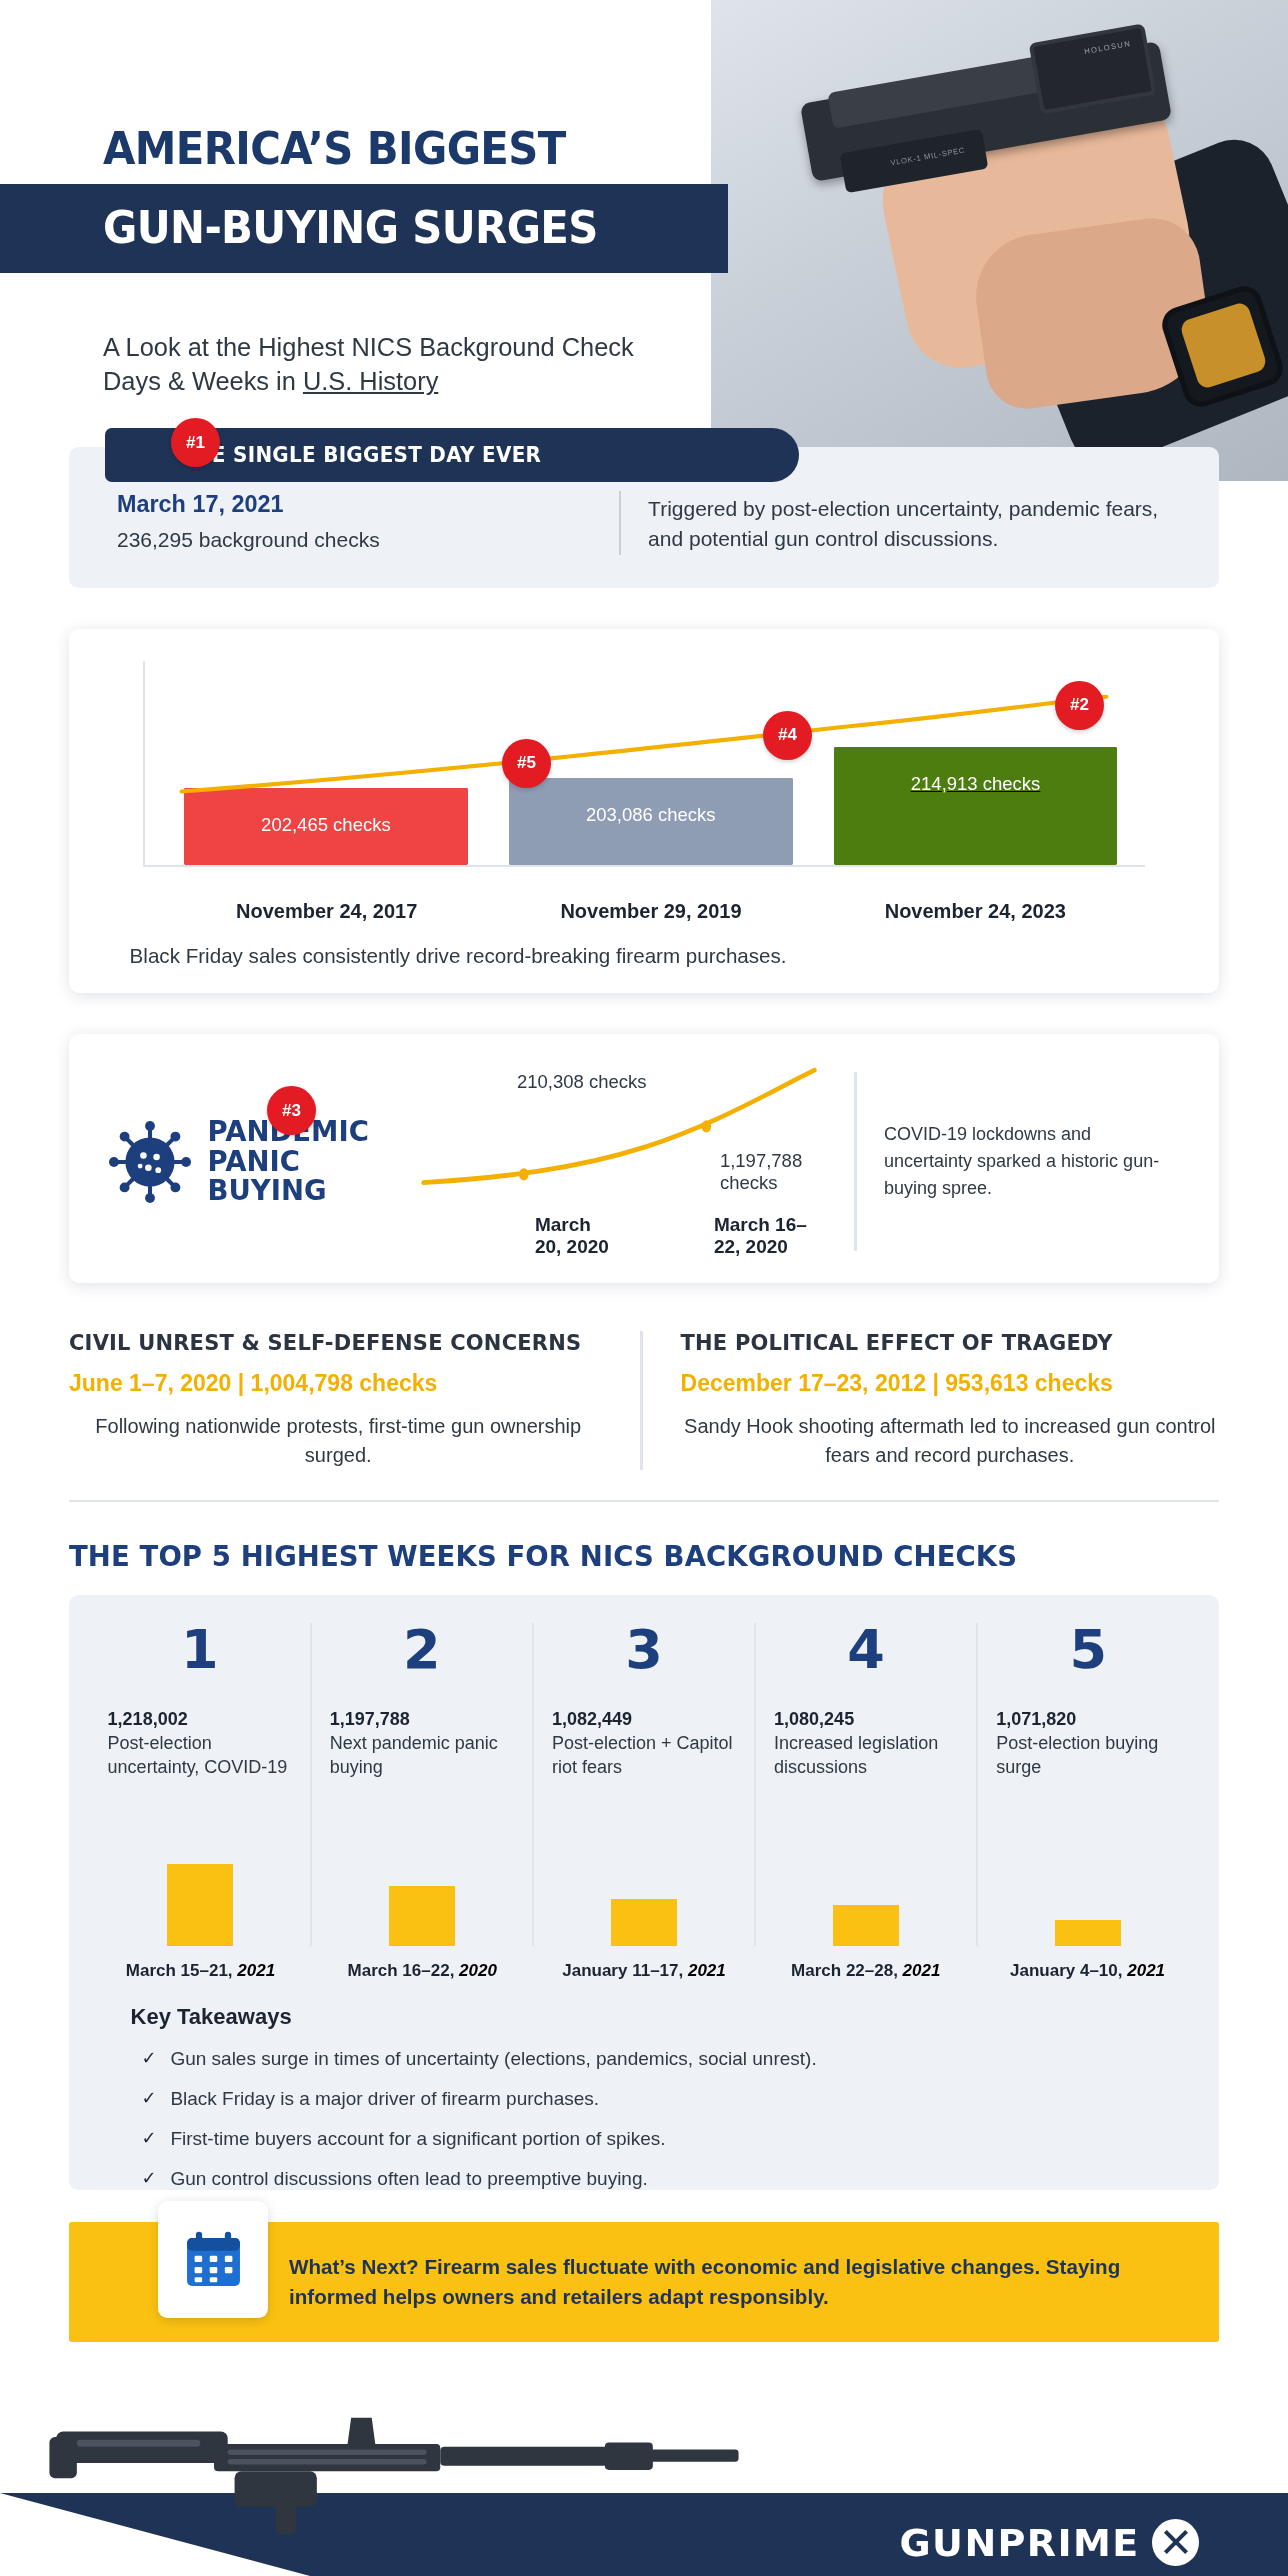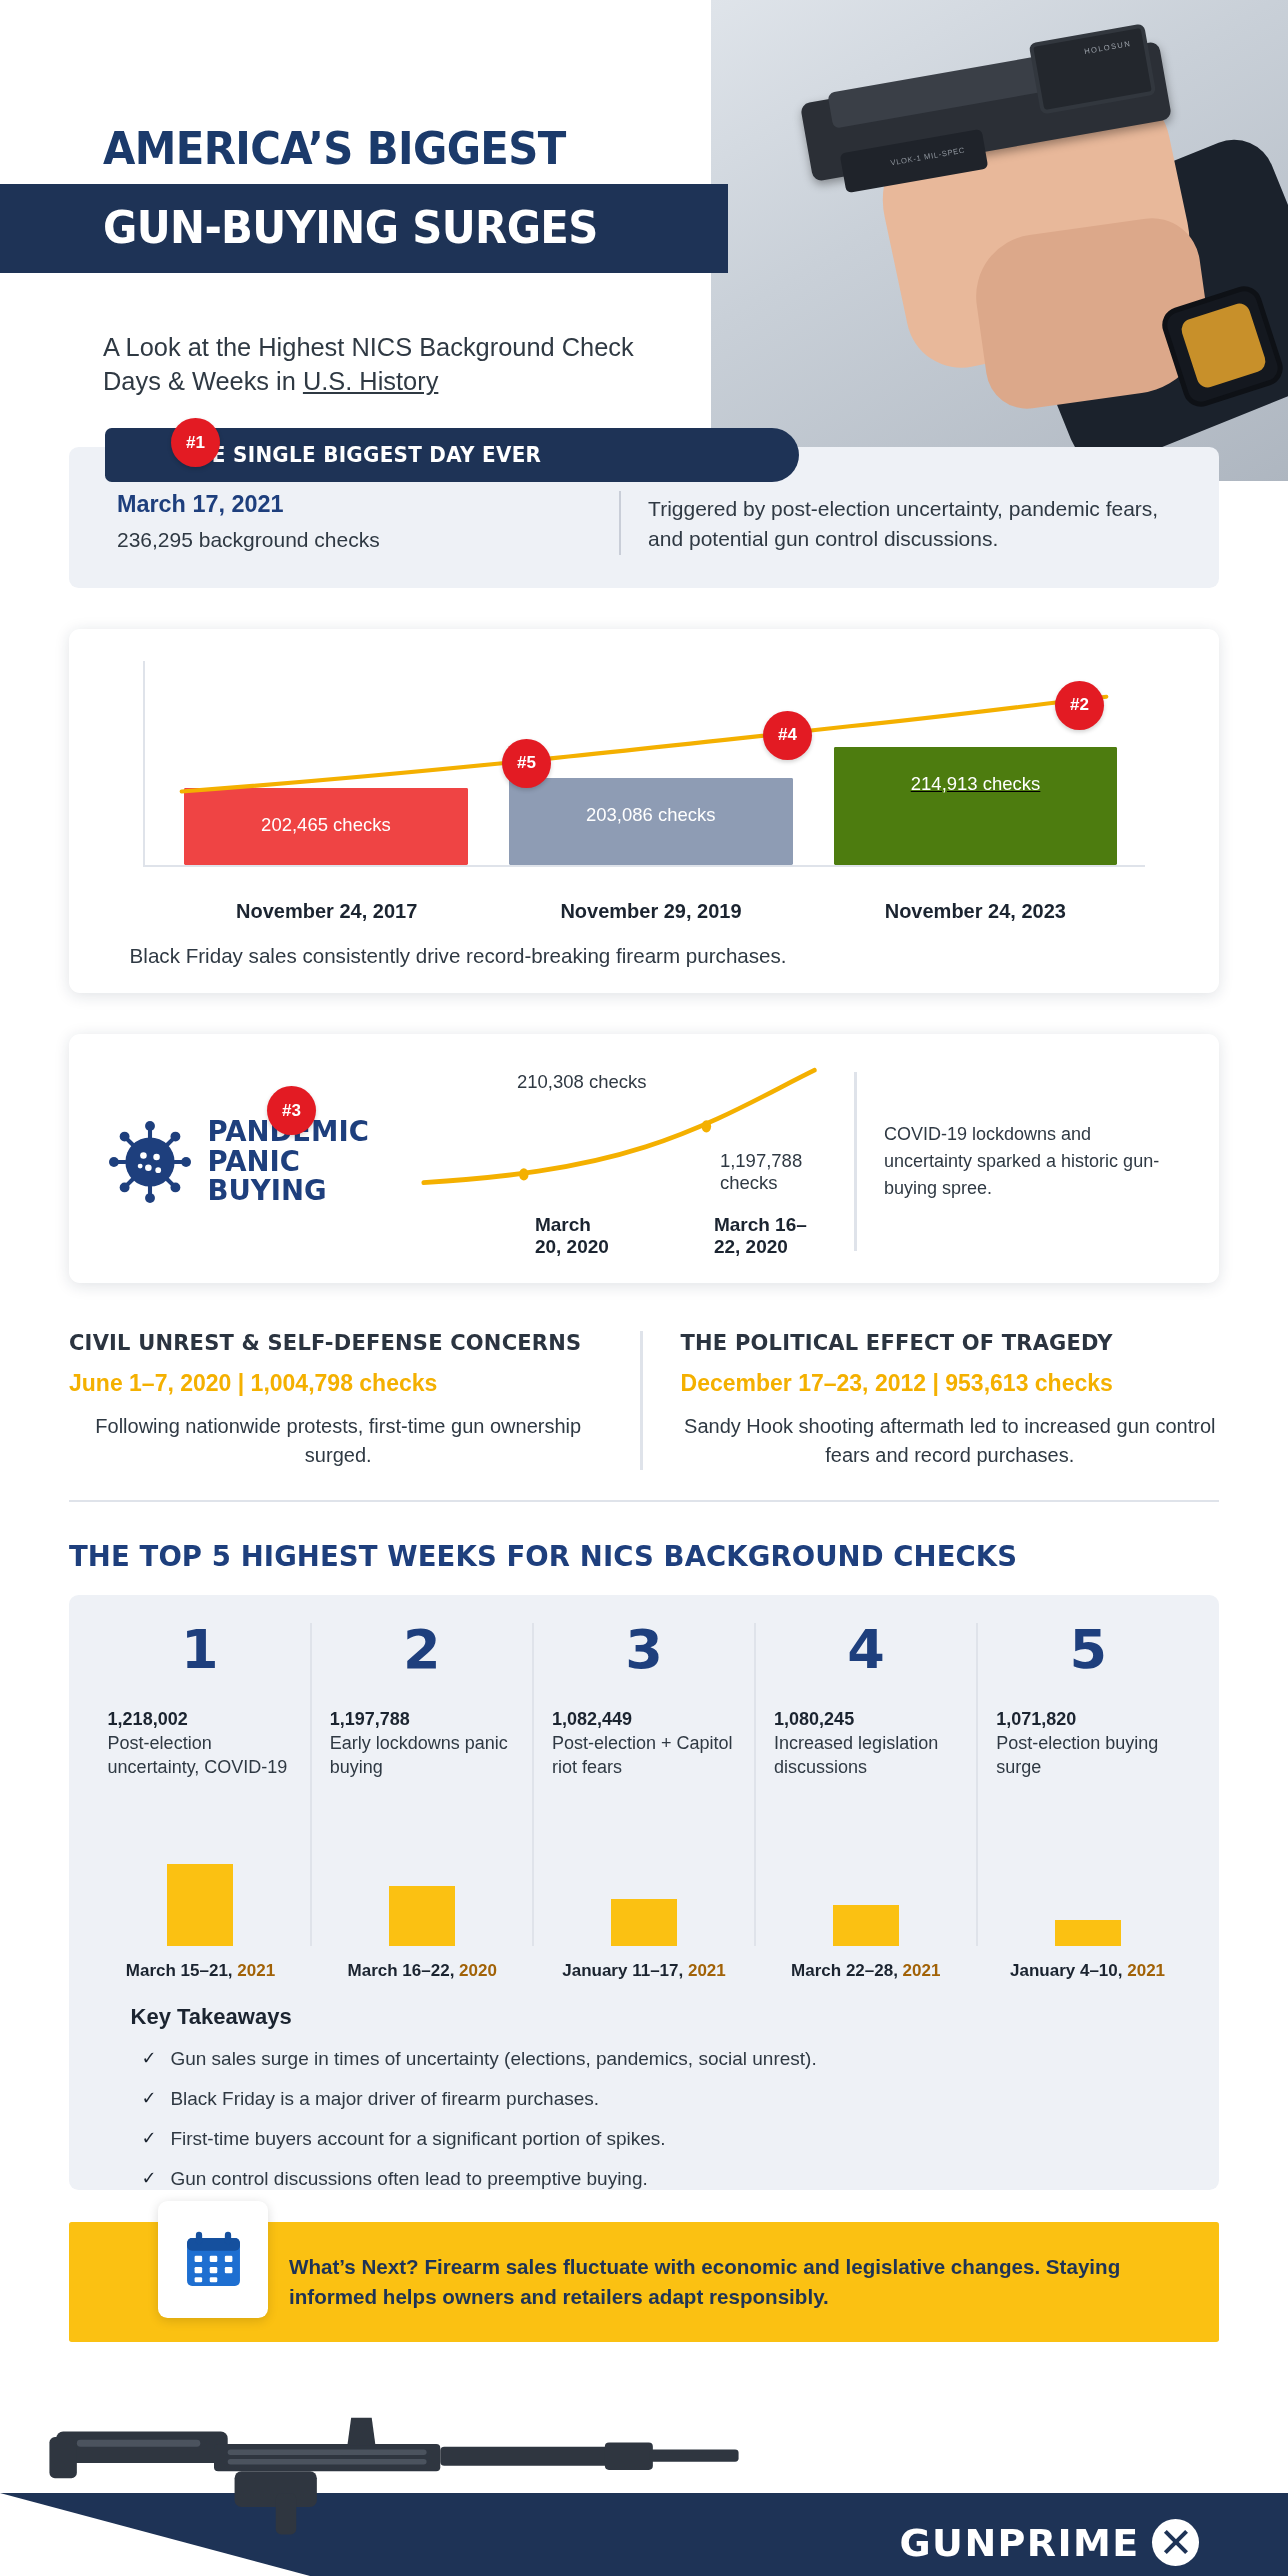--- a/index.html
+++ b/index.html
@@ -175,21 +175,21 @@
   .top5-card { background: #eef1f6; border-radius: 9.6px; margin: 23.4px 69px 0 69px; padding: 27.5px 20.6px 0 20.6px; }
   .top5-row { display: flex; }
   .top5-col { flex: 1; border-right: 2.1px solid #dfe3ea; padding: 0 18px; position: relative; height: 323px; }
   .top5-col:last-child { border-right: none; }
   .top5-rank { text-align: center; font-size: 54px; font-weight: 800; color: #1e3f7d; font-family: "DejaVu Sans", sans-serif; line-height: 1; }
   .top5-num { margin-top: 32px; font-size: 18px; font-weight: 800; color: #1b2430; }
   .top5-desc { margin-top: 2.7px; font-size: 18px; color: #2f3943; line-height: 1.3; }
   .top5-bar { position: absolute; bottom: 0; left: 50%; transform: translateX(-50%); width: 66px; background: #fbc112; }
   .top5-xrow { display: flex; margin: 15px 0 23.4px 0; }
   .top5-x { flex: 1; text-align: center; font-size: 17px; font-weight: 800; color: #1b2430; }
-  .top5-x .yr { color: #a16207; }
+  .top5-x .yr { color: #000000; font-style: italic; }
 
   .kt-title { margin: 6.9px 0 0 41px; font-size: 22px; font-weight: 800; color: #1b2430; }
   .kt-list { margin: 18px 0 32px 52px; }
   .kt-item { display: flex; align-items: flex-start; gap: 13.7px; margin-bottom: 18px; font-size: 19px; color: #2f3943; }
   .kt-check { color: #1b2430; font-size: 18px; line-height: 1.2; }
 
   
   .cta { position: relative; margin: 23.4px 69px 0 69px; background: #fbc112; border-radius: 2.7px; min-height: 120px; display: flex; align-items: center; padding: 18px 34px 18px 220px; }
   .cta-iconbox { position: absolute; left: 89px; top: -20.6px; width: 110px; height: 117px; background: #fff; border-radius: 9.6px; box-shadow: 0 2.7px 11px rgba(0,0,0,.14); display: flex; align-items: center; justify-content: center; }
   .cal { width: 63px; height: 63px; position: relative; }
@@ -362,21 +362,21 @@
     <div class="top5-row">
       <div class="top5-col">
         <div class="top5-rank">1</div>
         <div class="top5-num">1,218,002</div>
         <div class="top5-desc">Post-election uncertainty, COVID-19</div>
         <div class="top5-bar" style="height:82px"></div>
       </div>
       <div class="top5-col">
         <div class="top5-rank">2</div>
         <div class="top5-num">1,197,788</div>
-        <div class="top5-desc">Early lockdowns panic buying</div>
+        <div class="top5-desc">Next pandemic panic buying</div>
         <div class="top5-bar" style="height:60px"></div>
       </div>
       <div class="top5-col">
         <div class="top5-rank">3</div>
         <div class="top5-num">1,082,449</div>
         <div class="top5-desc">Post-election + Capitol riot fears</div>
         <div class="top5-bar" style="height:47px"></div>
       </div>
       <div class="top5-col">
         <div class="top5-rank">4</div>

